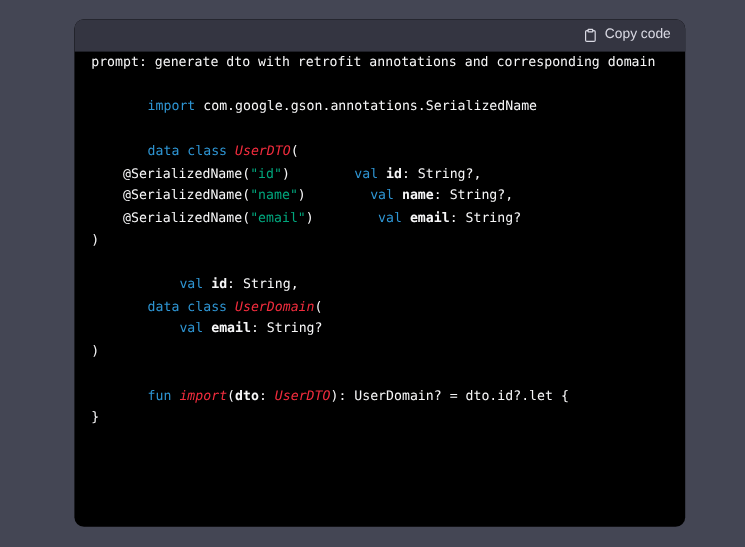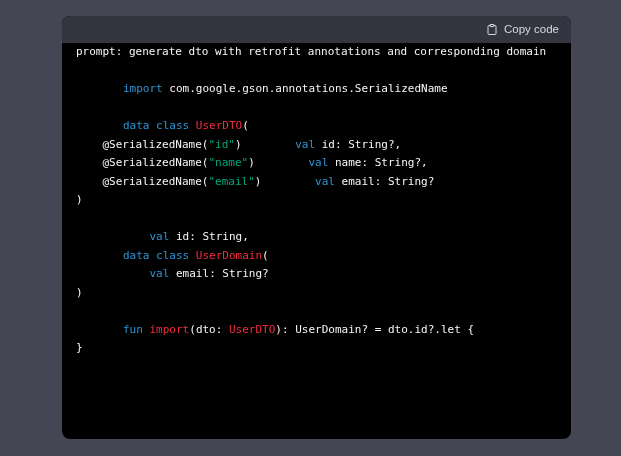--- a/index.html
+++ b/index.html
@@ -30,22 +30,22 @@
   .copy-btn .clip{display:flex;align-items:center;color:var(--copy-text);}
   .code-content{
     flex:1;padding:0 14px 14px 14px;
     font-family:"DejaVu Sans Mono",monospace;font-size:11px;line-height:18.5px;
     color:var(--code-text);overflow:hidden;
   }
   .code-line{white-space:pre;min-height:18.5px;}
   .tok-pl{color:var(--code-text);}
   .tok-kw{color:var(--kw);margin-left:47px;}
   .tok-st{color:var(--str);}
-  .tok-ti{color:var(--ti);}
-  .tok-pr{color:var(--code-text);font-weight:normal;}
+  .tok-ti{color:var(--ti);font-style:italic;}
+  .tok-pr{color:var(--code-text);font-weight:bold;}
 </style>
 </head>
 <body>
 
 <div class="code-block">
   <div class="code-header">
     <button class="copy-btn">
       <span class="clip">
         <svg width="12" height="13" viewBox="0 0 24 24" fill="none" stroke="currentColor" stroke-width="2" stroke-linecap="round" stroke-linejoin="round">
           <rect x="8" y="2" width="8" height="4" rx="1"></rect>

